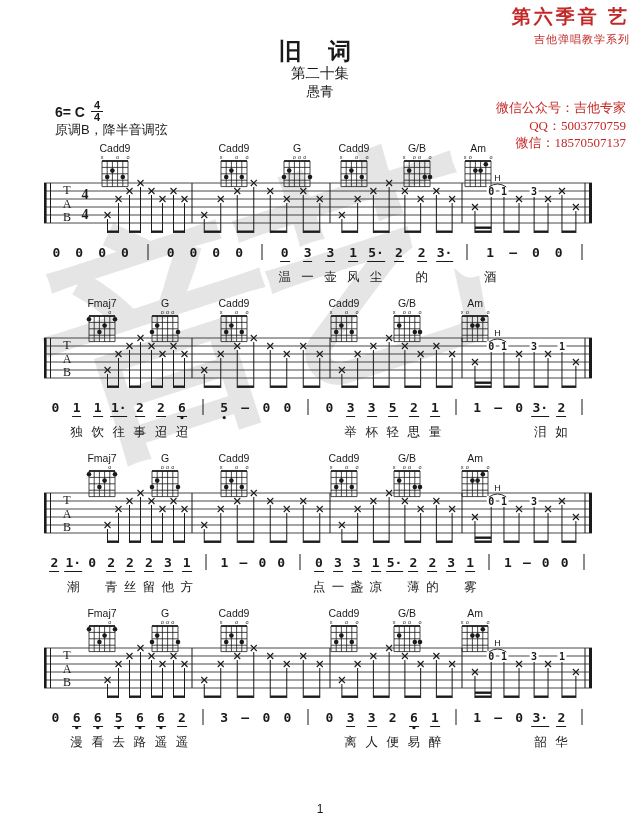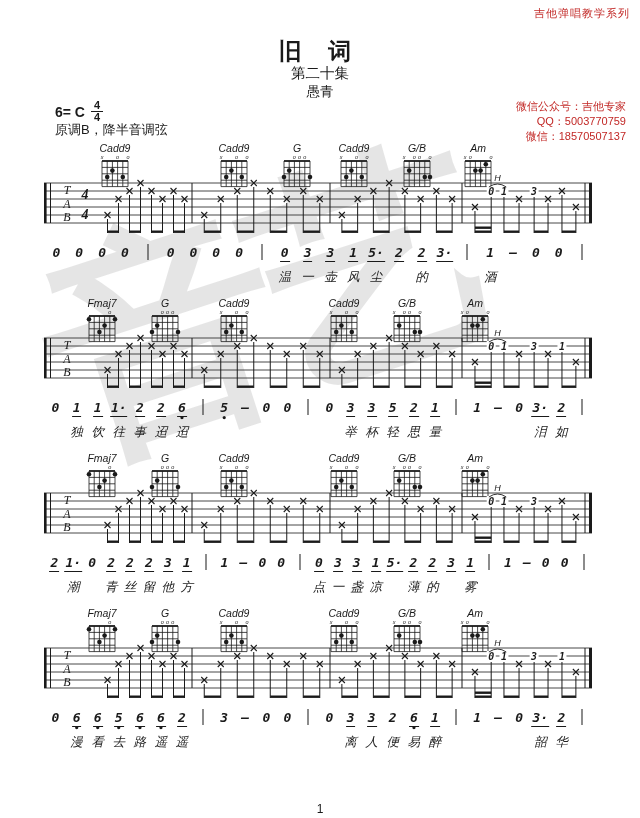--- a/index.html
+++ b/index.html
@@ -15,28 +15,28 @@
   #song-title{position:absolute;top:36px;left:0;width:100%;text-align:center;
     font-size:23px;font-weight:bold;letter-spacing:10px;}
   #episode{position:absolute;top:64px;left:0;width:100%;text-align:center;font-size:14.5px;}
   #artist{position:absolute;top:83px;left:0;width:100%;text-align:center;font-size:13.5px;}
   #keyblock{position:absolute;top:100px;left:55px;font-size:14px;font-weight:bold;
     display:flex;align-items:center;gap:6px;}
   .frac{display:inline-flex;flex-direction:column;align-items:center;line-height:1;font-size:11px;}
   .frac i{font-style:normal;padding:0 3px;}
   .frac i:first-child{border-bottom:1px solid #1a1a1a;}
   #tuning{position:absolute;top:121px;left:55px;font-size:13px;}
-  #contacts{position:absolute;top:99px;right:14px;text-align:right;font-size:11px;line-height:1.35;}
+  #contacts{position:absolute;top:99px;right:14px;text-align:right;font-size:13px;line-height:1.35;font-family:Liberation Serif, serif;}
   
   #watermark{position:absolute;top:150px;left:-20px;width:560px;text-align:center;
     font-size:235px;font-weight:bold;color:rgba(0,0,0,0.10);
     transform:rotate(-18deg);letter-spacing:-18px;pointer-events:none;z-index:0;
     font-family:"Liberation Sans",sans-serif;}
   
-  #score{position:absolute;top:143px;left:0;width:640px;z-index:1;font-style:italic;}
+  #score{position:absolute;top:143px;left:0;width:640px;z-index:1;}
   .system{position:relative;height:155px;}
   .chord-diagram{position:absolute;top:0;}
   .staff-svg{position:absolute;left:40px;top:32px;}
   
   .melody{position:absolute;left:0;top:96px;width:640px;height:56px;}
   .mt{position:absolute;transform:translateX(-50%);top:6px;
     font-family:"DejaVu Sans Mono",monospace;font-size:13px;font-weight:bold;
     line-height:1;text-align:center;padding:1px 1px 2px 1px;}
   .mt.u{border-bottom:1.4px solid #1a1a1a;}
   .mt .lowdot{position:absolute;left:50%;transform:translateX(-50%);bottom:-7px;
@@ -46,20 +46,21 @@
   .lyric{position:absolute;transform:translateX(-50%);top:30px;font-size:12.5px;color:#222;}
   
   #footer{position:absolute;bottom:2px;left:0;width:100%;text-align:center;}
   #page-number{font-size:12px;}
   #copyright{font-size:14px;font-weight:bold;letter-spacing:1px;margin-top:0px;}
 </style>
 </head>
 <body>
 
 <div id="series">
+  <div id="series-title" class="red">第六季音 艺</div>
   <div id="series-subtitle" class="red">吉他弹唱教学系列</div>
 </div>
 
 <div id="song-title">旧 词</div>
 <div id="episode">第二十集</div>
 <div id="artist">愚青</div>
 
 <div id="keyblock">
   <span>6= C</span>
   <span class="frac">

